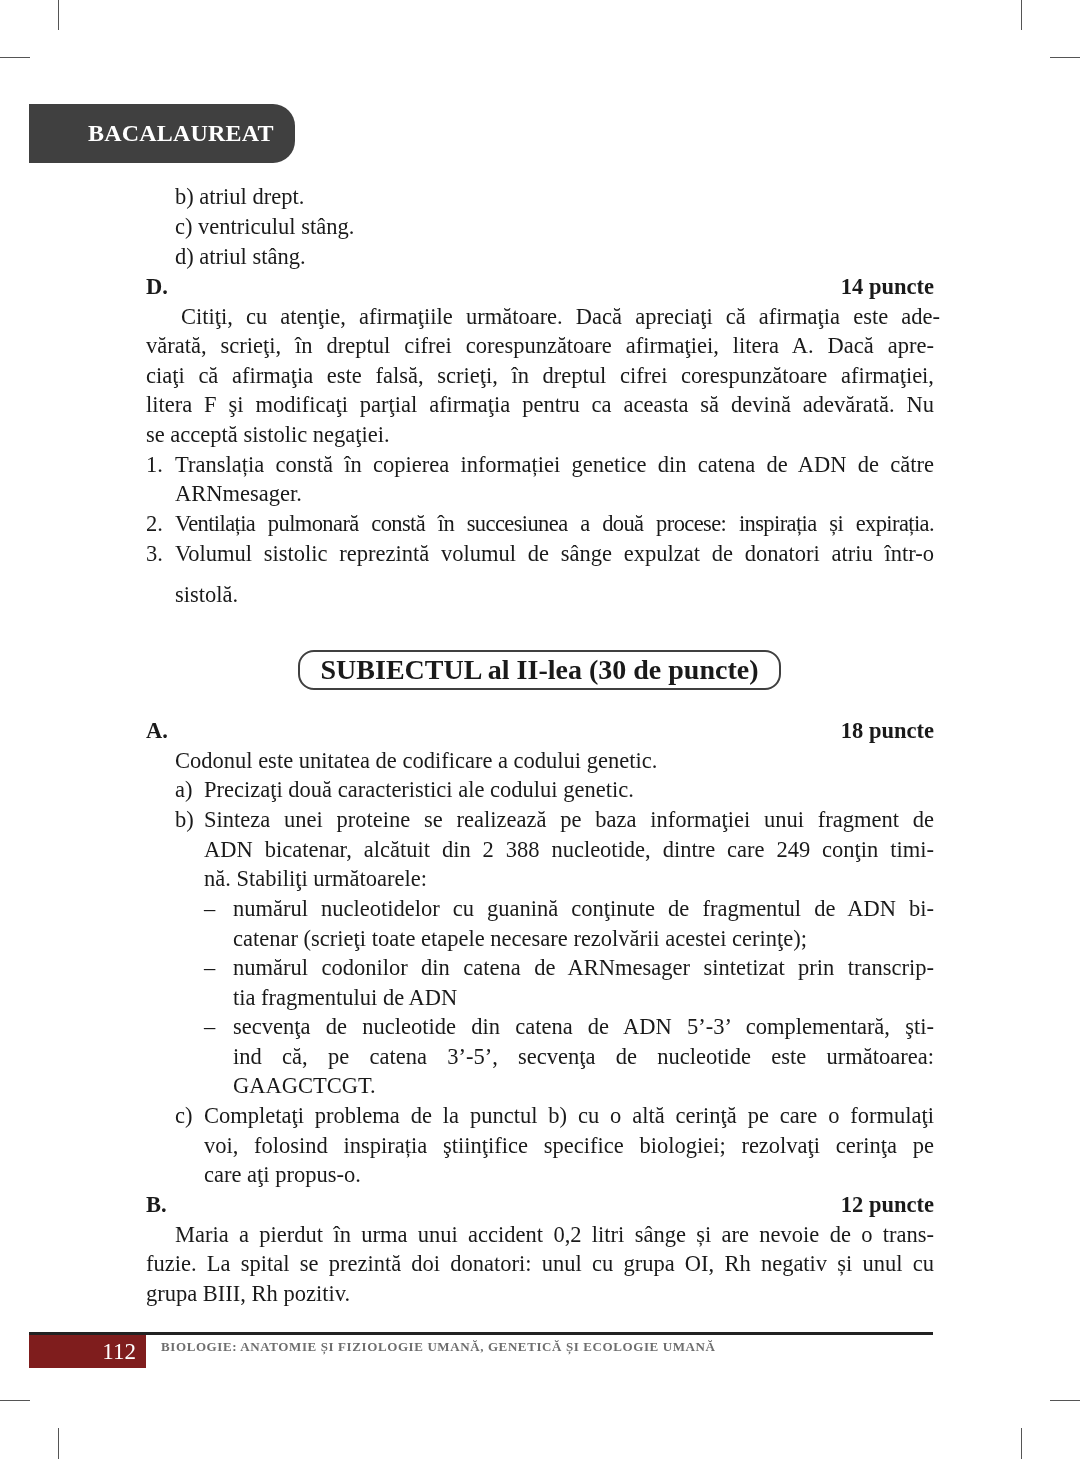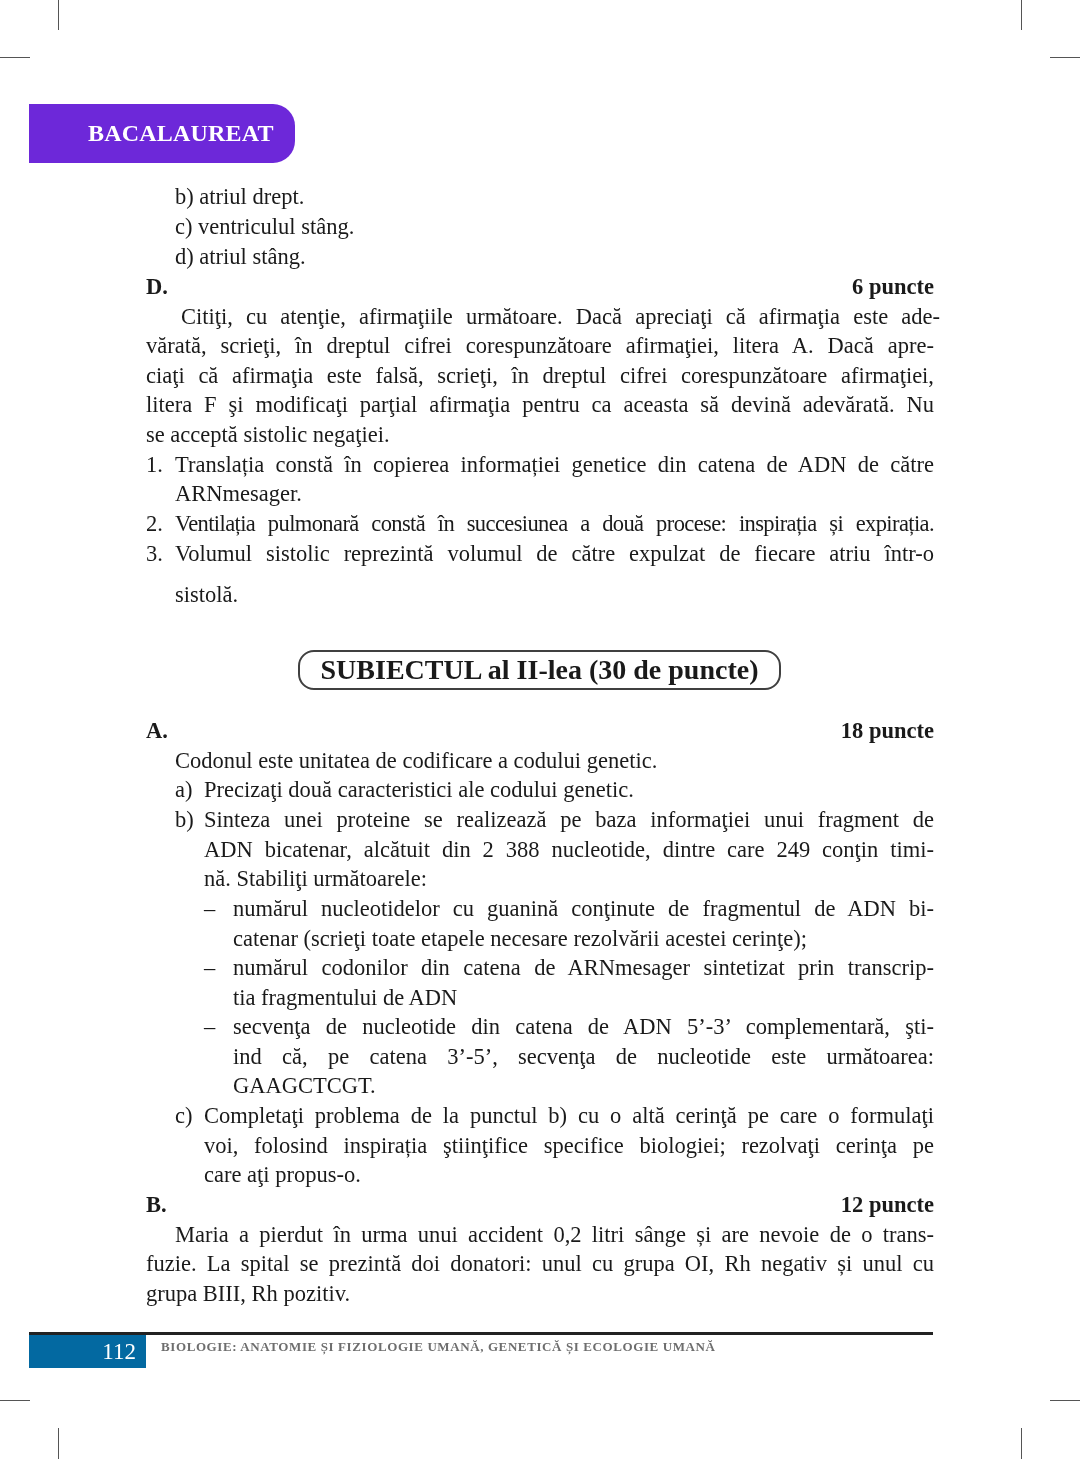--- a/index.html
+++ b/index.html
@@ -1,32 +1,32 @@
 <!DOCTYPE html>
 <html><head>
 <meta charset="utf-8">
 <style>
   html, body { margin: 0; padding: 0; background: #ffffff; }
   body { width: 1080px; height: 1459px; position: relative; overflow: hidden;
          font-family: "Liberation Serif", "DejaVu Serif", serif; color: #1a1a1a; }
   .crop { position: absolute; background: #555; }
   .tag { position: absolute; left: 29px; top: 104px; width: 266px; height: 59px;
-         background: #6d28d9; border-radius: 0 22px 22px 0;
+         background: #404040; border-radius: 0 22px 22px 0;
          display: flex; align-items: center; }
   .tag span { color: #fff; font-weight: bold; font-size: 24px; margin-left: 59px; letter-spacing: 0.2px; }
   .content { position: absolute; left: 146px; width: 788px; font-size: 22.5px; line-height: 29.6px; }
   .line { position: absolute; white-space: nowrap; }
   .just { text-align: justify; text-align-last: justify; white-space: normal; }
   .row { position: absolute; left: 0; width: 788px; display: flex; justify-content: space-between; font-weight: bold; }
   .sub-box { position: absolute; left: 298px; top: 650px; width: 483px; height: 40px;
              border: 2px solid #404040; border-radius: 16px; box-sizing: border-box;
              display: flex; align-items: center; justify-content: center;
              font-weight: bold; font-size: 28px; }
   .footer-rule { position: absolute; left: 29px; top: 1332px; width: 904px; height: 3px; background: #222; }
-  .page-num { position: absolute; left: 29px; top: 1335px; width: 117px; height: 33px; background: #0369a1;
+  .page-num { position: absolute; left: 29px; top: 1335px; width: 117px; height: 33px; background: #7f1d1d;
               color: #fff; font-size: 23px; text-align: right; box-sizing: border-box; padding-right: 10px; line-height: 33px; }
   .footer-title { position: absolute; left: 161px; top: 1339px; font-weight: bold; font-size: 13px; color: #6e6e6e; letter-spacing: 0.6px; white-space: nowrap; }
 </style>
 </head>
 <body>
 
 <div class="crop" style="left:58px;top:0;width:1px;height:30px;"></div>
 <div class="crop" style="left:0;top:57px;width:30px;height:1px;"></div>
 <div class="crop" style="left:1021px;top:0;width:1px;height:30px;"></div>
 <div class="crop" style="left:1050px;top:57px;width:30px;height:1px;"></div>
@@ -40,37 +40,37 @@
 </div>
 
 <div class="content" style="top:0;">
 
   <div class="line" style="left:29px;top:182px;">b)&nbsp;atriul drept.</div>
   <div class="line" style="left:29px;top:212px;">c)&nbsp;ventriculul stâng.</div>
   <div class="line" style="left:29px;top:242px;">d)&nbsp;atriul stâng.</div>
 
   <div class="row" style="top:272px;">
     <span>D.</span>
-    <span>6 puncte</span>
+    <span>14 puncte</span>
   </div>
   <div class="line just" style="left:29px;top:302px;width:759px;margin-left:6px;">Citiţi, cu atenţie, afirmaţiile următoare. Dacă apreciaţi că afirmaţia este ade-</div>
   <div class="line just" style="left:0;top:331px;width:788px;">vărată, scrieţi, în dreptul cifrei corespunzătoare afirmaţiei, litera A. Dacă apre-</div>
   <div class="line just" style="left:0;top:361px;width:788px;">ciaţi că afirmaţia este falsă, scrieţi, în dreptul cifrei corespunzătoare afirmaţiei,</div>
   <div class="line just" style="left:0;top:390px;width:788px;">litera F şi modificaţi parţial afirmaţia pentru ca aceasta să devină adevărată. Nu</div>
   <div class="line" style="left:0;top:420px;">se acceptă sistolic negaţiei.</div>
 
   <div class="line" style="left:0;top:450px;">1.</div>
   <div class="line just" style="left:29px;top:450px;width:759px;">Translația constă în copierea informației genetice din catena de ADN de către</div>
   <div class="line" style="left:29px;top:479px;">ARNmesager.</div>
 
   <div class="line" style="left:0;top:509px;">2.</div>
   <div class="line just" style="left:29px;top:509px;width:759px;letter-spacing:-0.6px;">Ventilația pulmonară constă în succesiunea a două procese: inspirația și expirația.</div>
 
   <div class="line" style="left:0;top:539px;">3.</div>
-  <div class="line just" style="left:29px;top:539px;width:759px;">Volumul sistolic reprezintă volumul de către expulzat de fiecare atriu într-o</div>
+  <div class="line just" style="left:29px;top:539px;width:759px;">Volumul sistolic reprezintă volumul de sânge expulzat de donatori atriu într-o</div>
   <div class="line" style="left:29px;top:568px;margin-top:12px;">sistolă.</div>
 </div>
 
 <div class="sub-box">
   <span>SUBIECTUL al II-lea (30 de puncte)</span>
 </div>
 
 <div class="content" style="top:0;">
 
   <div class="row" style="top:716px;">

